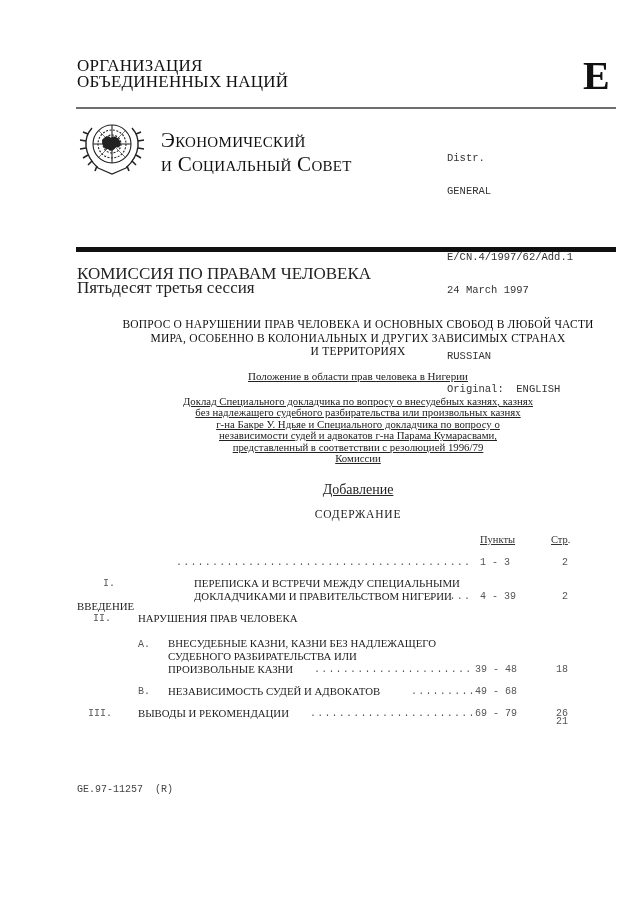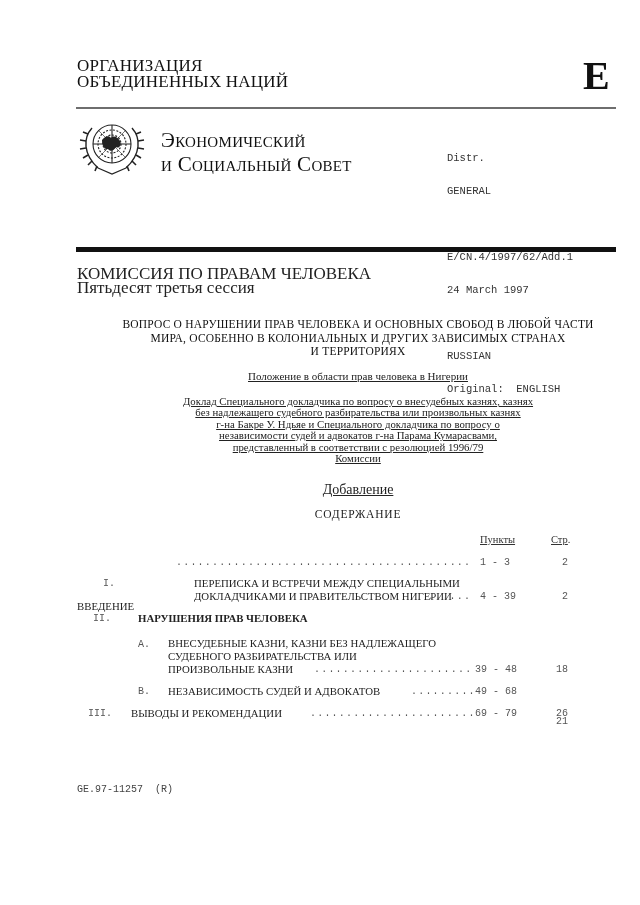--- a/index.html
+++ b/index.html
@@ -136,21 +136,21 @@
 <div class="toc-num mono" style="left:103px; top:578px;">I.</div>
 <div class="toc-row serif" style="left:146px; top:577px;margin-left:48px;">
   <div>ПЕРЕПИСКА И ВСТРЕЧИ МЕЖДУ СПЕЦИАЛЬНЫМИ</div>
   <div>ДОКЛАДЧИКАМИ И ПРАВИТЕЛЬСТВОМ НИГЕРИИ</div>
 </div>
 <div class="toc-dots mono" style="left:428px; top:591px; width:44px;">...............................................................</div>
 <div class="toc-par mono" style="left:480px; top:591px;">4 - 39</div>
 <div class="toc-page mono" style="left:538px; top:591px;">2</div>
 
 <div class="toc-num mono" style="left:93px; top:613px;">II.</div>
-<div class="toc-row serif" style="left:138px; top:612px;font-weight:bold;">
+<div class="toc-row serif" style="left:138px; top:612px;">
   <span>НАРУШЕНИЯ ПРАВ ЧЕЛОВЕКА</span>
 </div>
 
 <div class="toc-num mono" style="left:138px; top:639px;">A.</div>
 <div class="toc-row serif" style="left:168px; top:637px;">
   <div>ВНЕСУДЕБНЫЕ КАЗНИ, КАЗНИ БЕЗ НАДЛЕЖАЩЕГО</div>
   <div>СУДЕБНОГО РАЗБИРАТЕЛЬСТВА ИЛИ</div>
   <div>ПРОИЗВОЛЬНЫЕ КАЗНИ</div>
 </div>
 <div class="toc-dots mono" style="left:314px; top:664px; width:160px;">...............................................................</div>
@@ -159,20 +159,20 @@
 
 <div class="toc-num mono" style="left:138px; top:686px;">B.</div>
 <div class="toc-row serif" style="left:168px; top:685px;">
   <span>НЕЗАВИСИМОСТЬ СУДЕЙ И АДВОКАТОВ</span>
 </div>
 <div class="toc-dots mono" style="left:411px; top:686px; width:63px;">...............................................................</div>
 <div class="toc-par mono" style="left:475px; top:686px;">49 - 68</div>
 <div class="toc-page mono" style="left:538px; top:716px;">21</div>
 
 <div class="toc-num mono" style="left:88px; top:708px;">III.</div>
-<div class="toc-row serif" style="left:131px; top:707px;">
+<div class="toc-row serif" style="left:138px; top:707px;">
   <span>ВЫВОДЫ И РЕКОМЕНДАЦИИ</span>
 </div>
 <div class="toc-dots mono" style="left:310px; top:708px; width:164px;">...............................................................</div>
 <div class="toc-par mono" style="left:475px; top:708px;">69 - 79</div>
 <div class="toc-page mono" style="left:538px; top:708px;">26</div>
 
 <div class="abs footer-code mono">GE.97-11257  (R)</div>
 
 </body></html>

